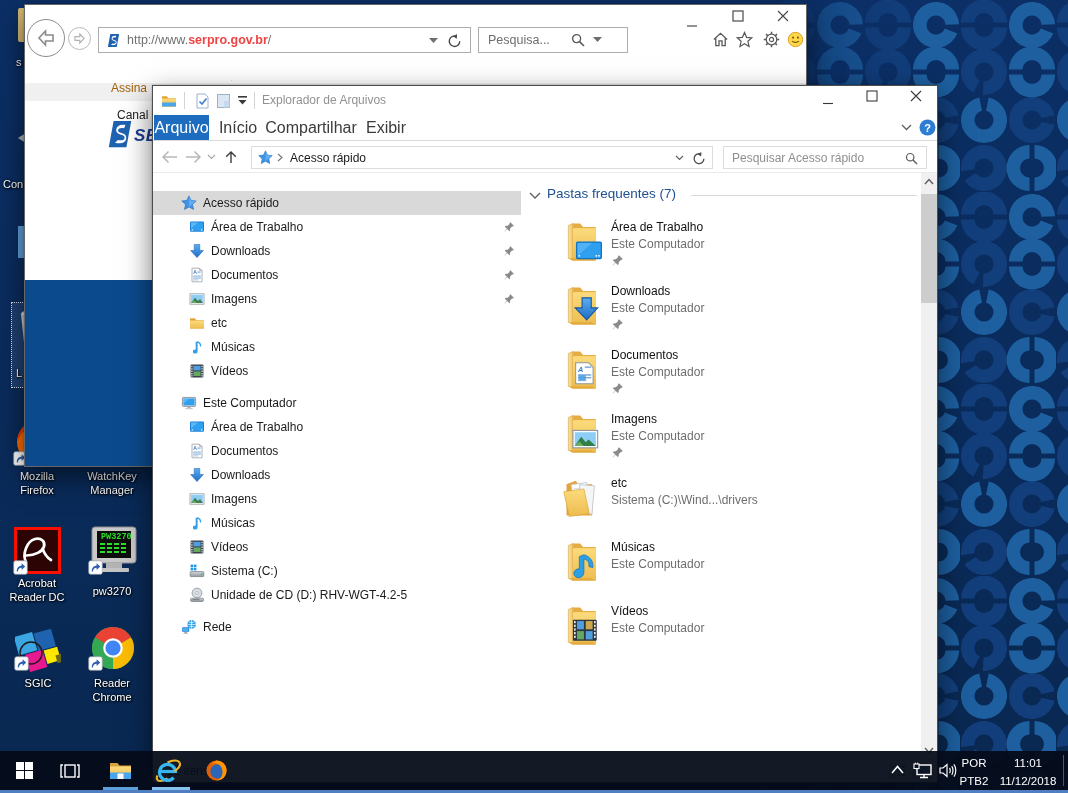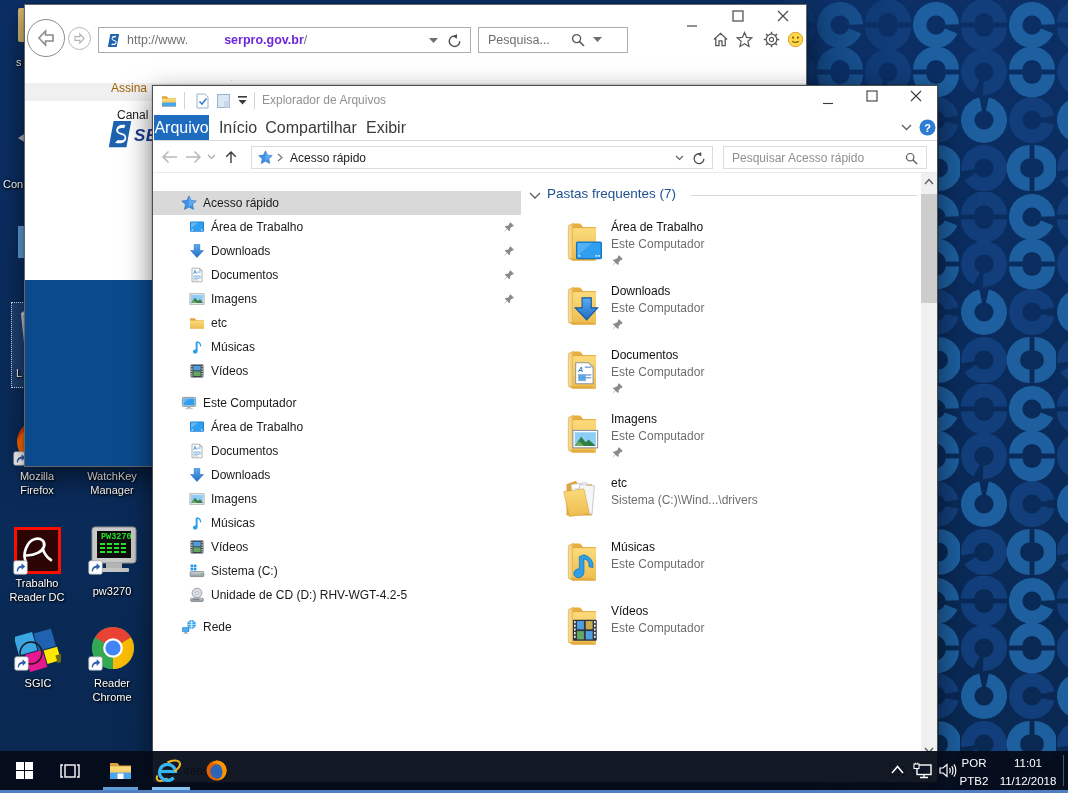--- a/index.html
+++ b/index.html
@@ -17,21 +17,21 @@
 
   
   .win{position:absolute;background:#fff;border:1px solid #666;
     box-shadow:0 10px 26px rgba(0,0,0,.55),0 0 1px rgba(0,0,0,.5);}
 
   
   .ie-topchrome{position:absolute;left:0;top:0;right:0;height:52px;background:#fff;}
   .ie-circle{position:absolute;border-radius:50%;background:#fff;}
   .ie-field{position:absolute;background:#fff;border:1px solid #acacac;display:flex;align-items:center;}
   .ie-url{font-size:12.5px;color:#707070;white-space:nowrap;}
-  .ie-url b{color:#6d28d9;font-weight:bold;margin-left:36px;}
+  .ie-url b{color:#ef4444;font-weight:bold;}
   .ie-input{border:0;outline:0;background:transparent;font-family:"Liberation Sans",sans-serif;
     font-size:12.5px;color:#333;width:100%;padding:0;}
   .ie-input::placeholder{color:#6e6e6e;opacity:1;}
   .ie-tabrow{position:absolute;left:0;top:52px;right:0;height:23px;
     background:linear-gradient(#fbfbfb,#f1f1f1);border-bottom:1px solid #e4e4e4;margin-top:23px;}
   .ie-tab{position:absolute;left:0;top:0;width:207px;height:23px;background:#fff;
     border-right:1px solid #d8d8d8;display:flex;align-items:center;}
   .ie-page{position:absolute;left:0;top:76px;right:0;bottom:0;background:#fff;overflow:hidden;}
 
   
@@ -310,21 +310,21 @@
   </div>
 
   <svg class="abs" style="left:14px;top:527px" width="47" height="47">
     <rect x="1" y="1" width="45" height="45" fill="#2b0403" stroke="#fa0f00" stroke-width="4"></rect>
     <path d="M12 35 C8 27 13 14 21 12 C27 10.5 31.5 14.5 30 19.5 C28.5 24.5 21 28.5 12.5 28.5 M28.5 21.5 C30.5 27 33.5 31 37 33" stroke="#fff" stroke-width="2.7" fill="none" stroke-linecap="round"></path>
   </svg>
   <svg class="abs" style="left:13px;top:560px" width="15" height="15">
         <use href="#s-short"></use>
       </svg>
   <div class="desk-label" style="left:-1px;top:576px;width:76px">
-    <span>Trabalho</span><br><span>Reader DC</span>
+    <span>Acrobat</span><br><span>Reader DC</span>
   </div>
 
   <svg class="abs" style="left:89px;top:526px" width="50" height="50">
     <rect x="3" y="1" width="44" height="36" rx="3" fill="#c9c9c9" stroke="#8f8f8f"></rect>
     <rect x="8" y="5" width="34" height="27" fill="#0d0d0d"></rect>
     <g fill="#28e028">
       <rect x="11" y="17" width="5" height="2"></rect>
           <rect x="18" y="17" width="5" height="2"></rect>
           <rect x="25" y="17" width="5" height="2"></rect>
           <rect x="32" y="17" width="5" height="2"></rect>

